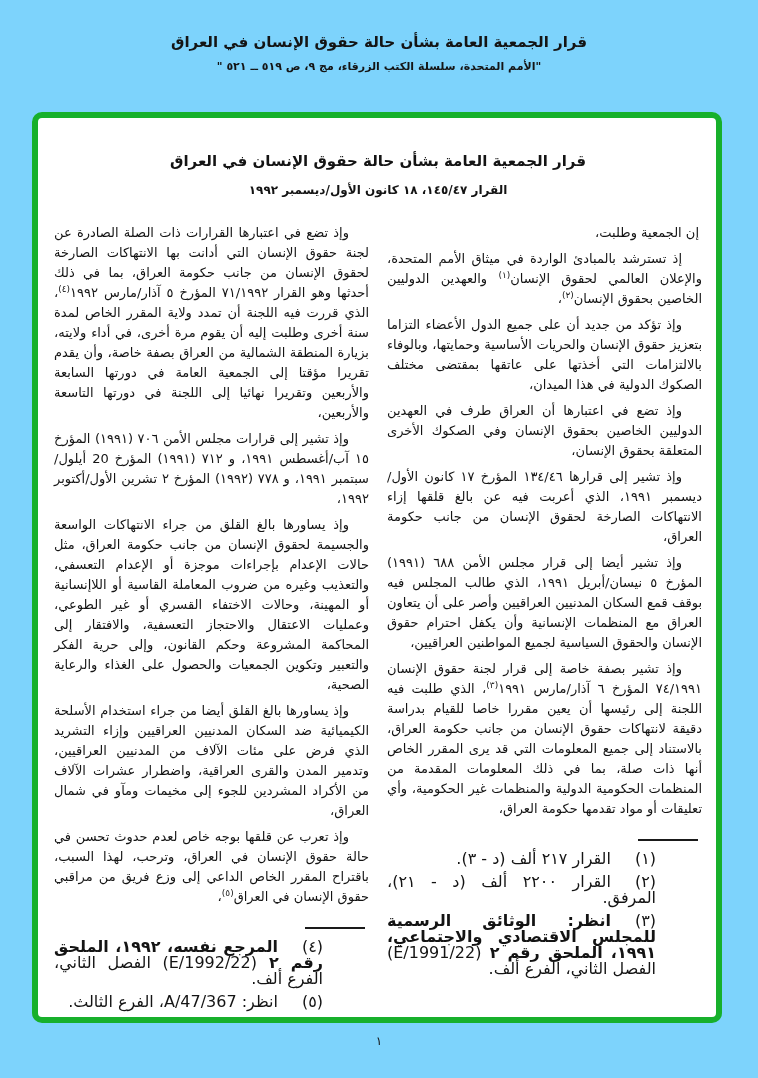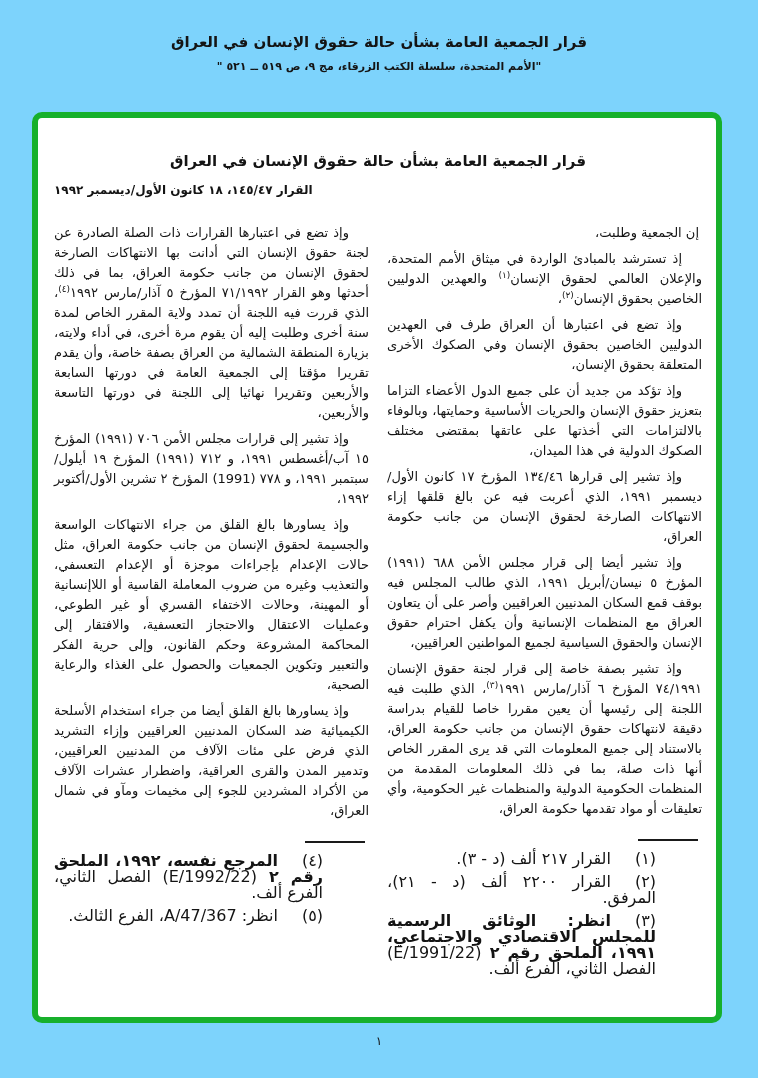--- a/index.html
+++ b/index.html
@@ -15,21 +15,21 @@
   .header-title{font-size:15px;font-weight:bold;letter-spacing:0;}
   .header-source{font-size:11px;font-weight:bold;margin-top:9px;}
 
   
   .doc-box{
     position:absolute;left:32px;top:112px;width:690px;height:911px;
     box-sizing:border-box;border:6px solid #17b02b;border-radius:10px;
     padding:26px 14px 0 16px;background:#fff;
   }
   .doc-title{text-align:center;font-size:15px;font-weight:bold;margin-top:8px;}
-  .doc-sub{text-align:left;font-size:12px;font-weight:bold;margin-top:13px;}
+  .doc-sub{text-align:center;font-size:12px;font-weight:bold;margin-top:13px;}
 
   .text-columns{display:flex;gap:18px;margin-top:26px;direction:rtl;}
   .col{flex:1 1 0;min-width:0;font-size:13px;line-height:20px;text-align:justify;}
   .para{margin:0 0 6px 0;text-indent:20px;}
   .para-heading{text-indent:3px;font-weight:bold;}
   .para b{font-weight:normal;}
   sup{font-size:9px;line-height:0;vertical-align:super;}
 
   .footnotes{margin-top:20px;font-size:16px;line-height:16px;}
   .fn-rule{width:60px;border-top:2px solid #1a1a1a;margin:0 4px 10px 0;}
@@ -51,39 +51,40 @@
 
   <div class="doc-box" style="border-color: rgb(23, 176, 43);">
     <div class="doc-title">قرار الجمعية العامة بشأن حالة حقوق الإنسان في العراق</div>
     <div class="doc-sub">القرار ١٤٥/٤٧، ١٨ كانون الأول/ديسمبر ١٩٩٢</div>
 
     <div class="text-columns">
       <div class="col">
         <div class="col-body">
             <div class="para para-heading"><b>إن الجمعية وطلبت،</b></div>
             <div class="para"><b>إذ تسترشد</b><span> بالمبادئ الواردة في ميثاق الأمم المتحدة، والإعلان العالمي لحقوق الإنسان</span><sup>(١)</sup><span> والعهدين الدوليين الخاصين بحقوق الإنسان</span><sup>(٢)</sup><span>،</span></div>
+            <div class="para"><b>وإذ تؤكد من جديد</b><span> أن على جميع الدول الأعضاء التزاما بتعزيز حقوق الإنسان والحريات الأساسية وحمايتها، وبالوفاء بالالتزامات التي أخذتها على عاتقها بمقتضى مختلف الصكوك الدولية في هذا الميدان،</span></div>
             <div class="para"><b>وإذ تضع في اعتبارها</b><span> أن العراق طرف في العهدين الدوليين الخاصين بحقوق الإنسان وفي الصكوك الأخرى المتعلقة بحقوق الإنسان،</span></div>
-            <div class="para"><b>وإذ تؤكد من جديد</b><span> أن على جميع الدول الأعضاء التزاما بتعزيز حقوق الإنسان والحريات الأساسية وحمايتها، وبالوفاء بالالتزامات التي أخذتها على عاتقها بمقتضى مختلف الصكوك الدولية في هذا الميدان،</span></div>
             <div class="para"><b>وإذ تشير</b><span> إلى قرارها ١٣٤/٤٦ المؤرخ ١٧ كانون الأول/ديسمبر ١٩٩١، الذي أعربت فيه عن بالغ قلقها إزاء الانتهاكات الصارخة لحقوق الإنسان من جانب حكومة العراق،</span></div>
             <div class="para"><b>وإذ تشير أيضا</b><span> إلى قرار مجلس الأمن ٦٨٨ (١٩٩١) المؤرخ ٥ نيسان/أبريل ١٩٩١، الذي طالب المجلس فيه بوقف قمع السكان المدنيين العراقيين وأصر على أن يتعاون العراق مع المنظمات الإنسانية وأن يكفل احترام حقوق الإنسان والحقوق السياسية لجميع المواطنين العراقيين،</span></div>
             <div class="para"><b>وإذ تشير بصفة خاصة</b><span> إلى قرار لجنة حقوق الإنسان ٧٤/١٩٩١ المؤرخ ٦ آذار/مارس ١٩٩١</span><sup>(٣)</sup><span>، الذي طلبت فيه اللجنة إلى رئيسها أن يعين مقررا خاصا للقيام بدراسة دقيقة لانتهاكات حقوق الإنسان من جانب حكومة العراق، بالاستناد إلى جميع المعلومات التي قد يرى المقرر الخاص أنها ذات صلة، بما في ذلك المعلومات المقدمة من المنظمات الحكومية الدولية والمنظمات غير الحكومية، وأي تعليقات أو مواد تقدمها حكومة العراق،</span></div>
           </div>
         <div class="footnotes">
           <div class="fn-rule"></div>
         <div class="footnote"><span class="fn-num">(١)</span><span class="fn-text"><span>القرار ٢١٧ ألف (د - ٣).</span></span></div>
             <div class="footnote"><span class="fn-num">(٢)</span><span class="fn-text"><span>القرار ٢٢٠٠ ألف (د - ٢١)، المرفق.</span></span></div>
             <div class="footnote"><span class="fn-num">(٣)</span><span class="fn-text"><b>انظر: الوثائق الرسمية للمجلس الاقتصادي والاجتماعي، ١٩٩١، الملحق رقم ٢ </b><span>(E/1991/22) الفصل الثاني، الفرع ألف.</span></span></div>
           </div>
       </div>
       <div class="col">
         <div class="col-body">
             <div class="para"><b>وإذ تضع في اعتبارها</b><span> القرارات ذات الصلة الصادرة عن لجنة حقوق الإنسان التي أدانت بها الانتهاكات الصارخة لحقوق الإنسان من جانب حكومة العراق، بما في ذلك أحدثها وهو القرار ٧١/١٩٩٢ المؤرخ ٥ آذار/مارس ١٩٩٢</span><sup>(٤)</sup><span>، الذي قررت فيه اللجنة أن تمدد ولاية المقرر الخاص لمدة سنة أخرى وطلبت إليه أن يقوم مرة أخرى، في أداء ولايته، بزيارة المنطقة الشمالية من العراق بصفة خاصة، وأن يقدم تقريرا مؤقتا إلى الجمعية العامة في دورتها السابعة والأربعين وتقريرا نهائيا إلى اللجنة في دورتها التاسعة والأربعين،</span></div>
-            <div class="para"><b>وإذ تشير</b><span> إلى قرارات مجلس الأمن ٧٠٦ (١٩٩١) المؤرخ ١٥ آب/أغسطس ١٩٩١، و ٧١٢ (١٩٩١) المؤرخ ١٩ أيلول/سبتمبر ١٩٩١، و ٧٧٨ (1991) المؤرخ ٢ تشرين الأول/أكتوبر ١٩٩٢،</span></div>
+            <div class="para"><b>وإذ تشير</b><span> إلى قرارات مجلس الأمن ٧٠٦ (١٩٩١) المؤرخ ١٥ آب/أغسطس ١٩٩١، و ٧١٢ (١٩٩١) المؤرخ 20 أيلول/سبتمبر ١٩٩١، و ٧٧٨ (١٩٩٢) المؤرخ ٢ تشرين الأول/أكتوبر ١٩٩٢،</span></div>
             <div class="para"><b>وإذ يساورها بالغ القلق</b><span> من جراء الانتهاكات الواسعة والجسيمة لحقوق الإنسان من جانب حكومة العراق، مثل حالات الإعدام بإجراءات موجزة أو الإعدام التعسفي، والتعذيب وغيره من ضروب المعاملة القاسية أو اللاإنسانية أو المهينة، وحالات الاختفاء القسري أو غير الطوعي، وعمليات الاعتقال والاحتجاز التعسفية، والافتقار إلى المحاكمة المشروعة وحكم القانون، وإلى حرية الفكر والتعبير وتكوين الجمعيات والحصول على الغذاء والرعاية الصحية،</span></div>
             <div class="para"><b>وإذ يساورها بالغ القلق أيضا</b><span> من جراء استخدام الأسلحة الكيميائية ضد السكان المدنيين العراقيين وإزاء التشريد الذي فرض على مئات الآلاف من المدنيين العراقيين، وتدمير المدن والقرى العراقية، واضطرار عشرات الآلاف من الأكراد المشردين للجوء إلى مخيمات ومآو في شمال العراق،</span></div>
+            <div class="para"><b>وإذ تعرب عن قلقها</b><span> بوجه خاص لعدم حدوث تحسن في حالة حقوق الإنسان في العراق، وترحب، لهذا السبب، باقتراح المقرر الخاص الداعي إلى وزع فريق من مراقبي حقوق الإنسان في العراق</span><sup>(٥)</sup><span>،</span></div>
           </div>
         <div class="footnotes">
           <div class="fn-rule"></div>
         <div class="footnote"><span class="fn-num">(٤)</span><span class="fn-text"><b>المرجع نفسه، ١٩٩٢، الملحق رقم ٢ </b><span>(E/1992/22) الفصل الثاني، الفرع ألف.</span></span></div>
             <div class="footnote"><span class="fn-num">(٥)</span><span class="fn-text"><span>انظر: A/47/367، الفرع الثالث.</span></span></div>
           </div>
       </div>
     </div>
   </div>
 

